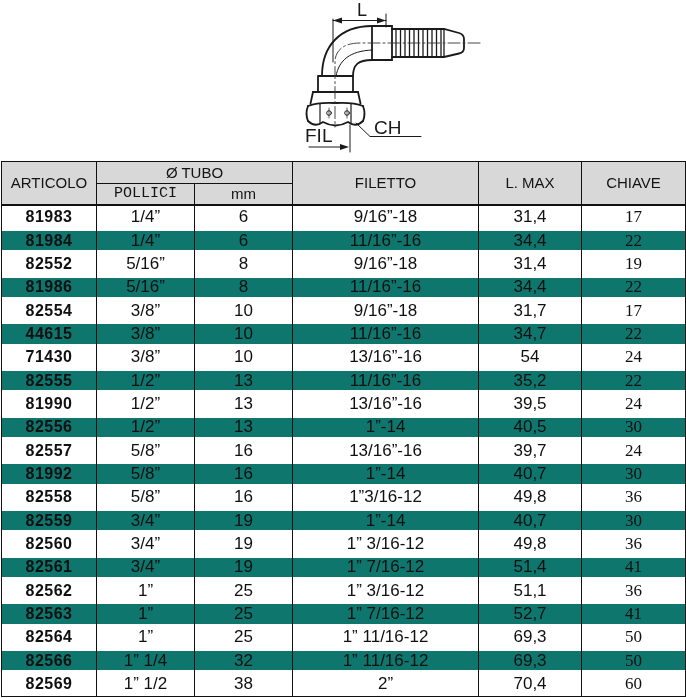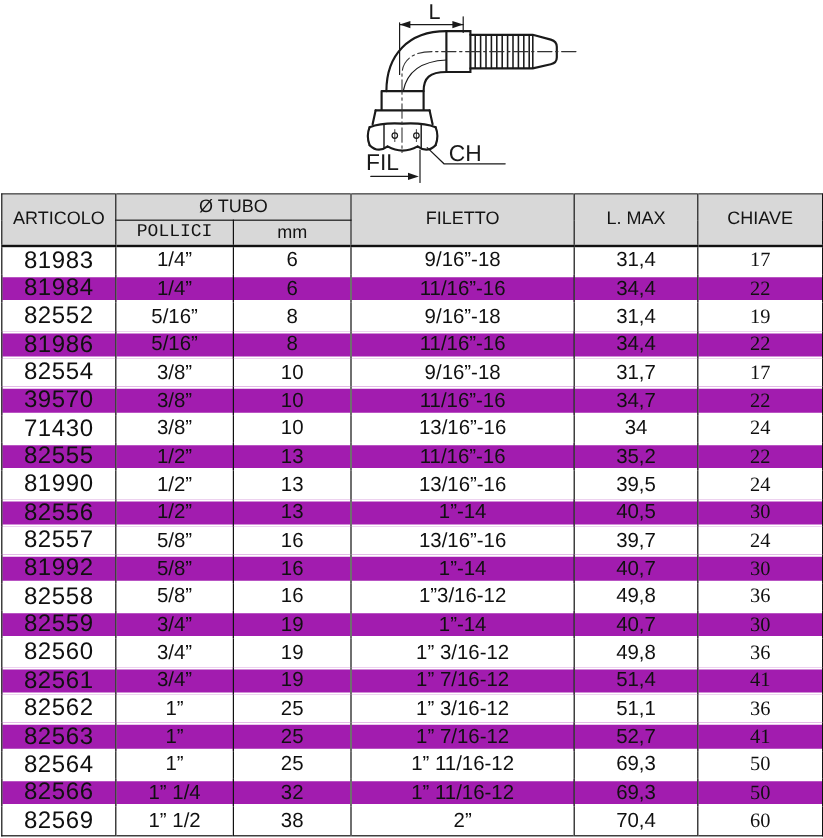--- a/index.html
+++ b/index.html
@@ -27,24 +27,24 @@
   th.c-pollici{border-right:1.2px solid #111;font-family:Liberation Mono, monospace;}
   th.c-mm{border-right:1.6px solid #111;}
   th.rs, thead tr.sub th{border-bottom:2px solid #111;}
 
   tbody td{
     border-right:1.6px solid #111;
     font-size:17px;height:23.35px;color:#101010;
   }
   tbody td:last-child{border-right:none;font-family:Liberation Serif, serif;}
   tbody tr.alt td{
-    background:#a21caf;
+    background:#0f766e;
     box-shadow:inset 0 2px 0 #fff, inset 0 -2px 0 #fff;
   }
-  tbody td.art{font-weight:normal;font-size:20px;letter-spacing:.5px;}
+  tbody td.art{font-weight:bold;font-size:16px;letter-spacing:.5px;}
   text{font-family:"Liberation Sans", sans-serif;}
 </style>
 </head>
 <body>
 
 <div class="page">
 
   <div class="drawing">
     <svg width="686" height="161" viewBox="0 0 686 161" fill="none" stroke="#1a1a1a" stroke-width="1.8" stroke-linecap="round">
 
@@ -168,33 +168,33 @@
         </tr>
         <tr>
           <td class="art">82554</td>
           <td>3/8”</td>
           <td>10</td>
           <td>9/16”-18</td>
           <td>31,7</td>
           <td>17</td>
         </tr>
         <tr class="alt">
-          <td class="art">39570</td>
+          <td class="art">44615</td>
           <td>3/8”</td>
           <td>10</td>
           <td>11/16”-16</td>
           <td>34,7</td>
           <td>22</td>
         </tr>
         <tr>
           <td class="art">71430</td>
           <td>3/8”</td>
           <td>10</td>
           <td>13/16”-16</td>
-          <td>34</td>
+          <td>54</td>
           <td>24</td>
         </tr>
         <tr class="alt">
           <td class="art">82555</td>
           <td>1/2”</td>
           <td>13</td>
           <td>11/16”-16</td>
           <td>35,2</td>
           <td>22</td>
         </tr>

